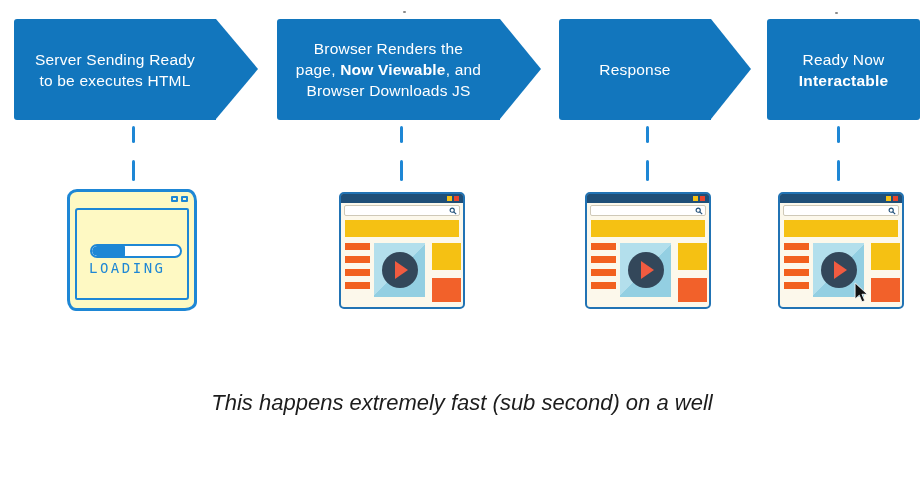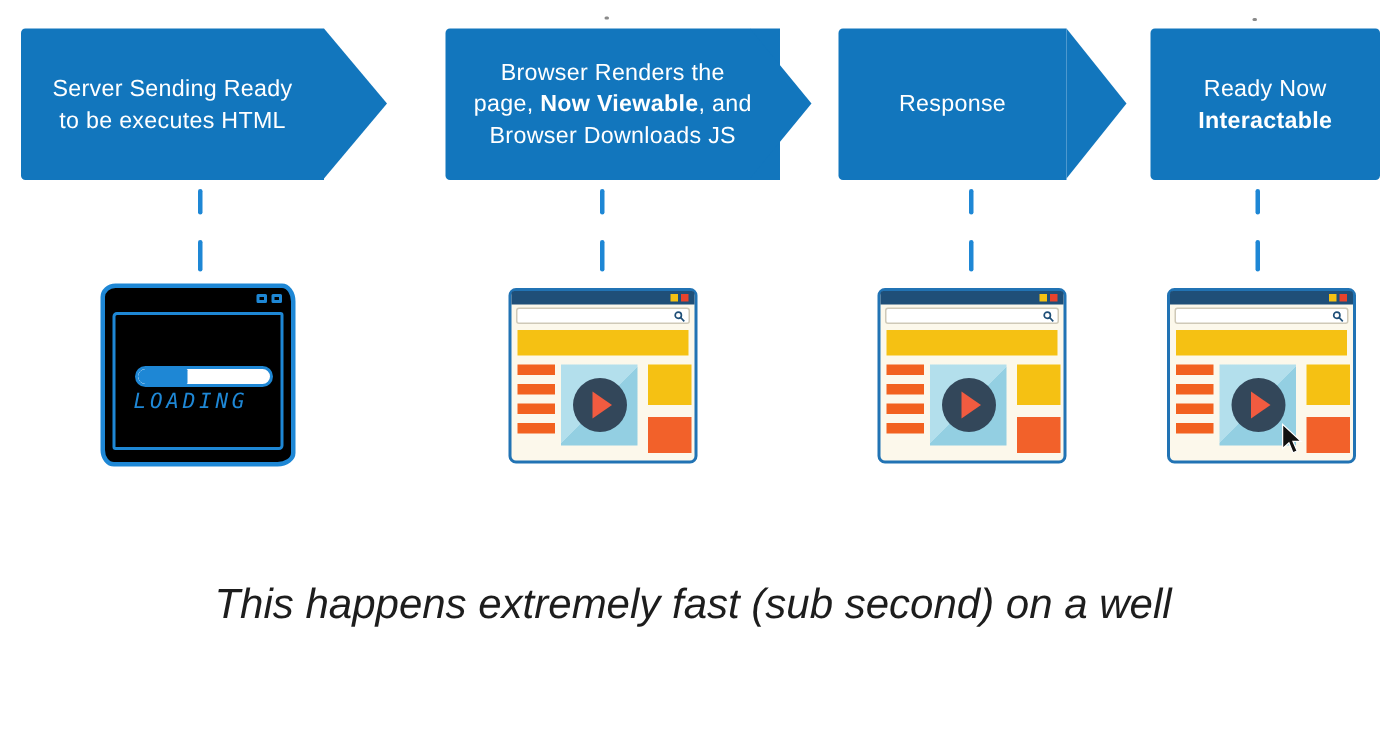--- a/index.html
+++ b/index.html
@@ -14,36 +14,35 @@
     color:#ffffff;font-size:15.5px;line-height:21px;letter-spacing:.2px;
     text-align:center;border-radius:3px;
   }
   .step-body b{font-weight:700;}
   .step-tip{
     position:absolute;top:19px;width:0;height:0;
     border-top:50.5px solid transparent;border-bottom:50.5px solid transparent;
   }
   #step1-body{left:14px;width:202px;border-radius:3px 0 0 3px;}
   #step1-tip{left:216px;border-left:42px solid #1276bd;}
-  #step2-body{left:277px;width:223px;border-radius:3px 0 0 3px;margin-left:20px;}
+  #step2-body{left:277px;width:223px;border-radius:3px 0 0 3px;}
   #step2-tip{left:500px;border-left:41px solid #1276bd;}
   #step3-body{left:559px;width:152px;border-radius:3px 0 0 3px;}
   #step3-tip{left:711px;border-left:40px solid #1276bd;}
   #step4-body{left:767px;width:153px;border-radius:3px;}
   
   .dash{position:absolute;width:3px;background:#1e87d5;border-radius:2px;}
   .dash.d1{top:126px;height:17px;}
   .dash.d2{top:160px;height:21px;}
   .cx1{left:132px;} .cx2{left:400px;} .cx3{left:646px;} .cx4{left:837px;}
   
   .sketch{
     position:absolute;left:67px;top:189px;width:130px;height:122px;box-sizing:border-box;
-    border:3px solid #1e87d5;background:#000000;
+    border:3px solid #1e87d5;background:#fef9c3;
     border-radius:10px 9px 12px 9px / 9px 12px 9px 11px;
-    font-style:italic;
   }
   .sketch .ctrl{
     position:absolute;top:4px;width:7px;height:6px;box-sizing:border-box;
     border:2px solid #1e87d5;border-radius:1px;
   }
   .sketch .ctrl.c1{right:16px;}
   .sketch .ctrl.c2{right:6px;}
   .sketch .inner{
     position:absolute;left:5px;right:5px;top:16px;bottom:8px;box-sizing:border-box;
     border:2px solid #1e87d5;border-radius:3px 2px 3px 2px;
@@ -90,21 +89,21 @@
     border-top:9px solid transparent;border-bottom:9px solid transparent;
     border-left:13px solid #f15b40;
   }
   .col-r{width:30px;display:flex;flex-direction:column;}
   .sq-y{height:27px;background:#f5c113;margin-bottom:8px;}
   .sq-o{height:24px;background:#f2612a;}
   .cursor{position:absolute;left:74px;top:88px;width:15px;height:21px;}
   
   .caption{
     position:absolute;left:0;right:0;top:386px;text-align:center;
-    font-style:italic;font-size:28px;line-height:34px;color:#1d1d1d;
+    font-style:italic;font-size:22px;line-height:34px;color:#1d1d1d;
   }
   
   .speck{position:absolute;width:3px;height:2px;background:#8a8a8a;border-radius:1px;}
   .speck.s1{left:403px;top:11px;}
   .speck.s2{left:835px;top:12px;}
 </style>
 </head>
 <body>
 
 <div class="stage">

